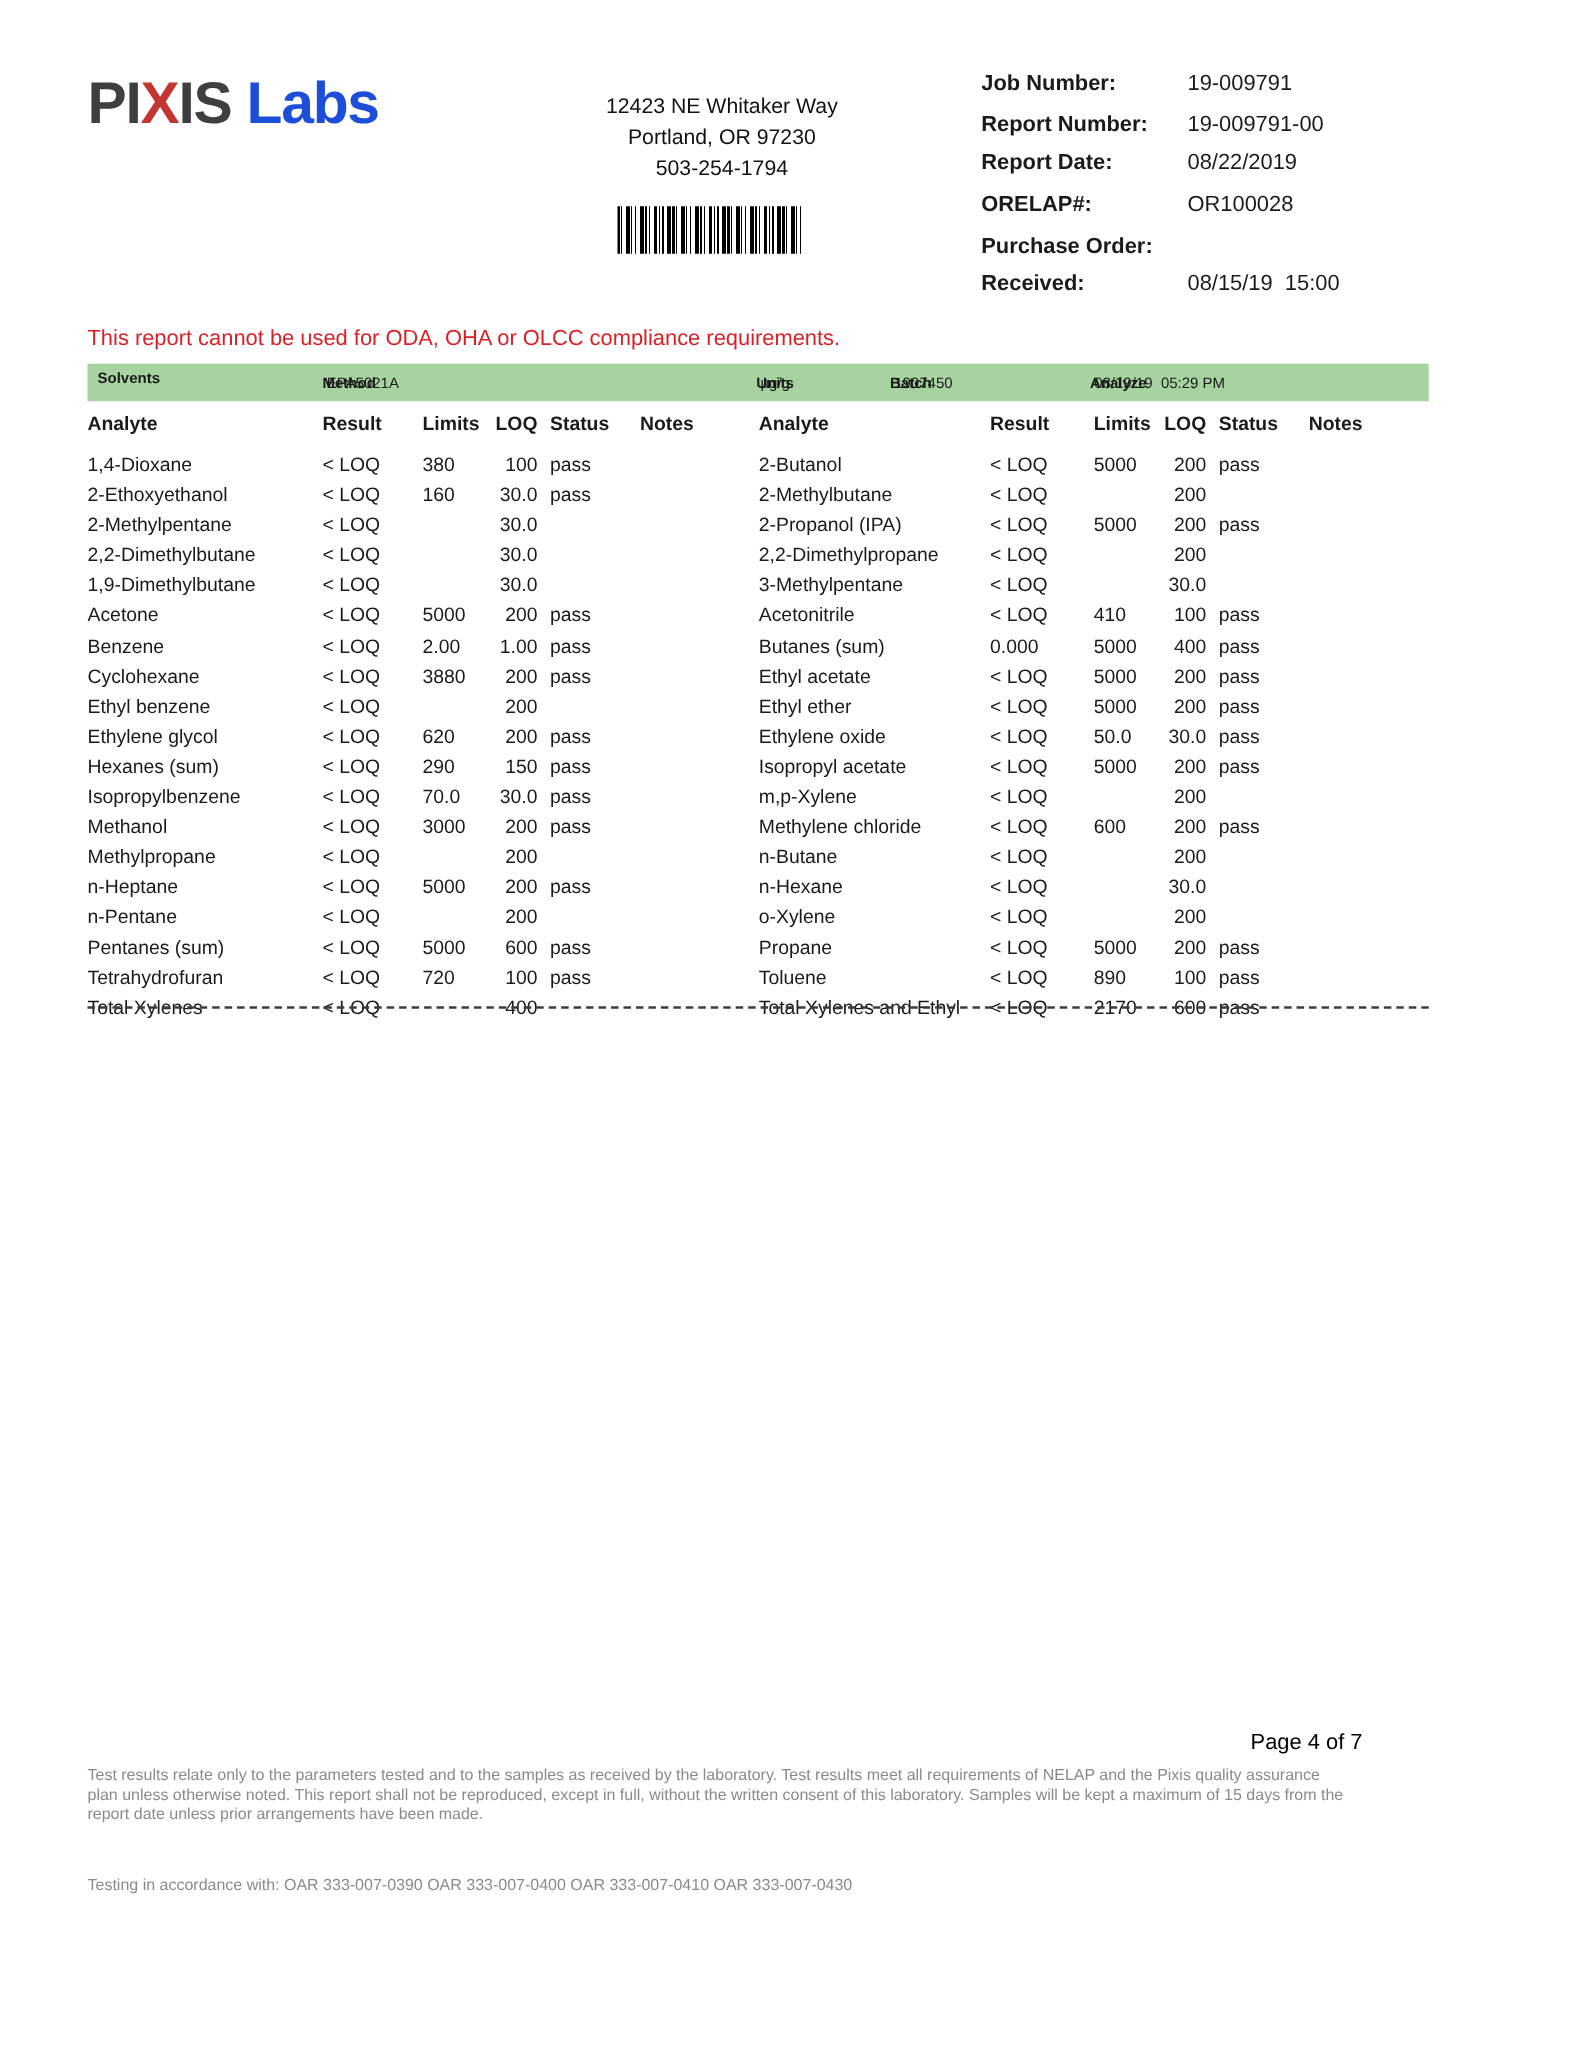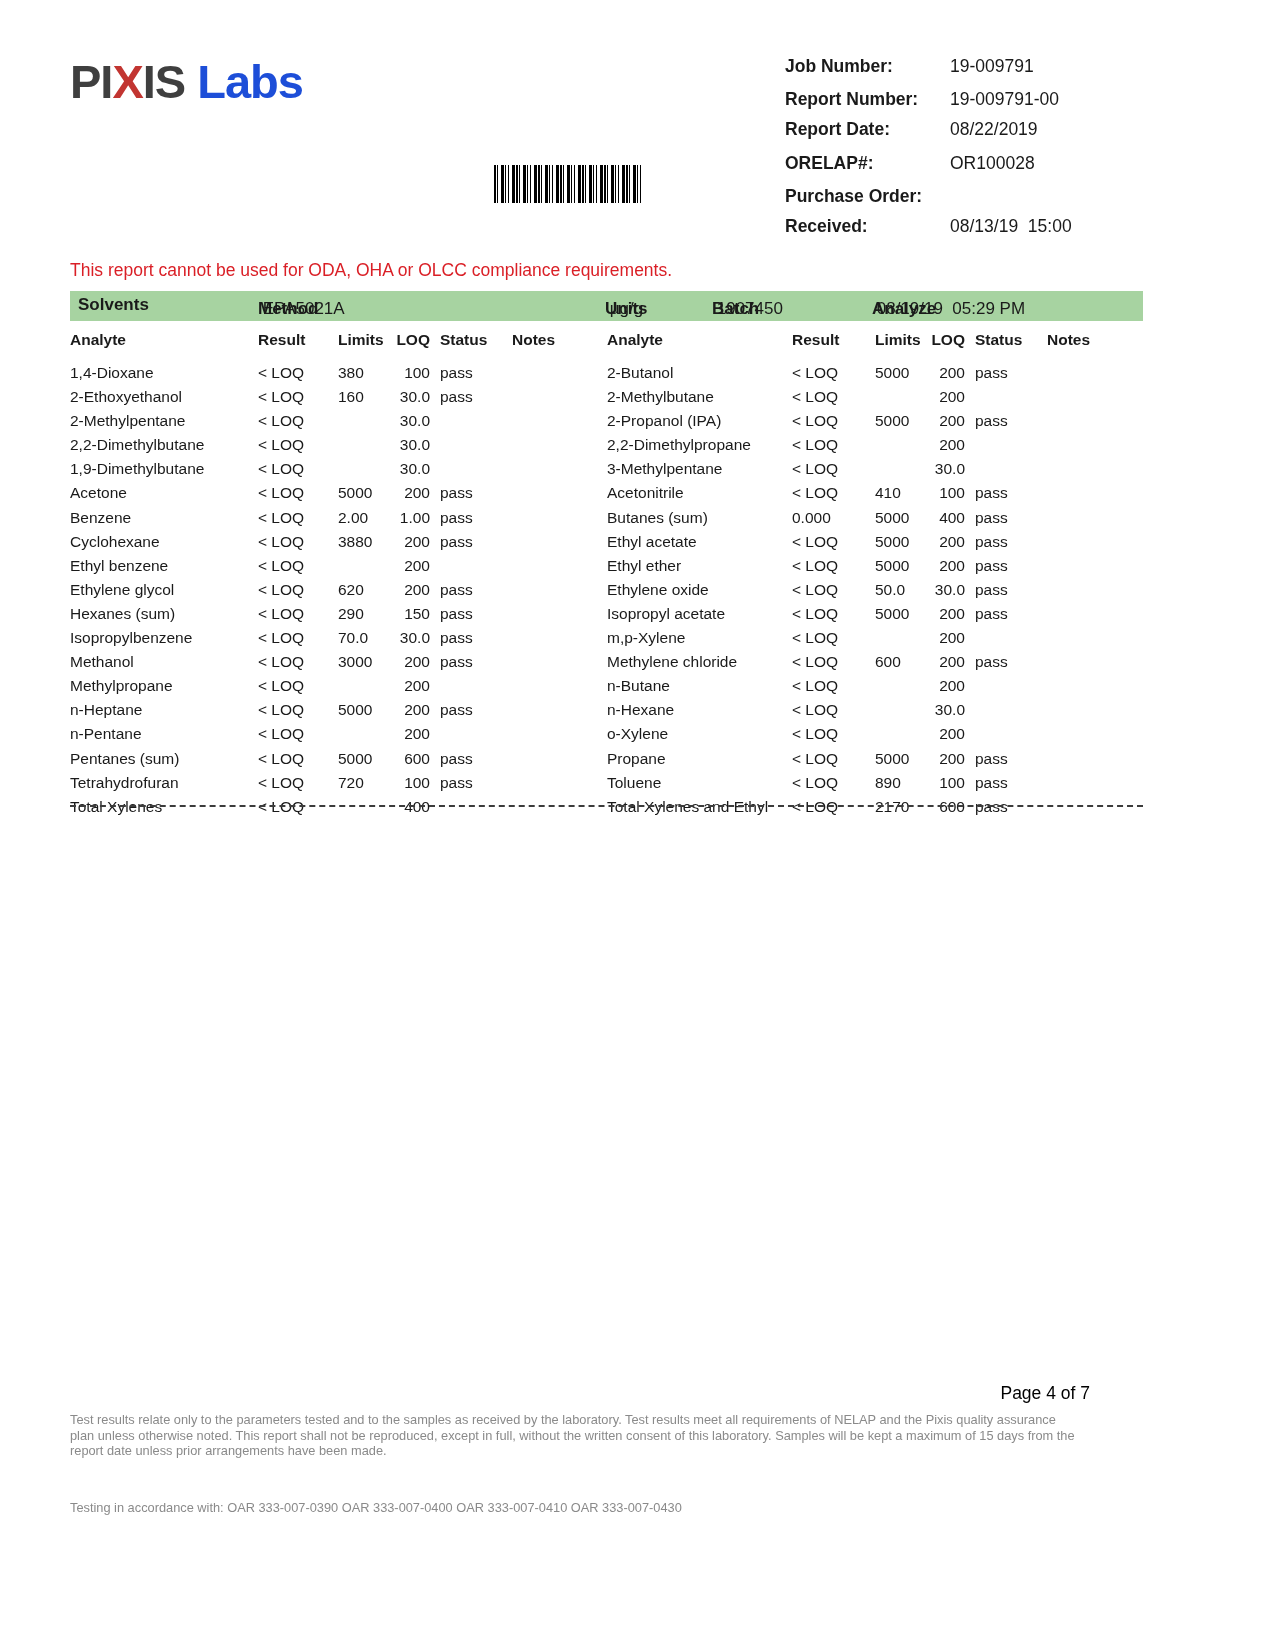--- a/index.html
+++ b/index.html
@@ -41,21 +41,21 @@
   
   .warning {
     position:absolute; left:70px; top:260px; font-size:17.5px; color:#da1f26;
   }
 
   
   .secbar {
     position:absolute; left:70px; top:291px; width:1073px; height:30px;
     background:#a7d3a1;
   }
-  .secbar span { position:absolute; top:4px; font-size:17px; white-space:pre; }
+  .secbar span { position:absolute; top:4px; font-size:12px; white-space:pre; }
   .sb-title   { left:8px;  font-weight:bold; }
   .sb-method  { left:188px; }
   .sb-units   { left:535px; }
   .sb-batch   { left:642px; }
   .sb-analyze { left:802px; }
   .secbar .b { font-weight:bold; }
 
   
   .half { position:absolute; top:329px; }
   .half-left  { left:70px;  width:537px; }
@@ -90,20 +90,25 @@
 </style>
 </head>
 <body>
 
 <div class="page">
 
   <div class="logo">
     <div class="logo-word"><span class="dark">PI</span><span class="red">X</span><span class="dark">IS</span><span class="gray"> Labs</span></div>
   </div>
 
+  <div class="addr">
+    <div>12423 NE Whitaker Way</div>
+    <div>Portland, OR 97230</div>
+    <div>503-254-1794</div>
+  </div>
 
   <div class="barcode"></div>
 
   <div class="info">
     <div class="info-row">
       <div class="info-label">Job Number:</div>
       <div class="info-value">19-009791</div>
     </div>
     <div class="info-row">
       <div class="info-label">Report Number:</div>
@@ -116,21 +121,21 @@
     <div class="info-row">
       <div class="info-label">ORELAP#:</div>
       <div class="info-value">OR100028</div>
     </div>
     <div class="info-row">
       <div class="info-label">Purchase Order:</div>
       <div class="info-value"></div>
     </div>
     <div class="info-row">
       <div class="info-label">Received:</div>
-      <div class="info-value">08/13/19  15:00</div>
+      <div class="info-value">08/15/19  15:00</div>
     </div>
   </div>
 
   <div class="warning">This report cannot be used for ODA, OHA or OLCC compliance requirements.</div>
 
   <div class="secbar">
     <span class="sb-title">Solvents</span>
     <span class="sb-method"><span class="b">Method</span><span> EPA5021A</span></span>
     <span class="sb-units"><span class="b">Units</span><span> µg/g</span></span>
     <span class="sb-batch"><span class="b">Batch</span><span> 1907450</span></span>

